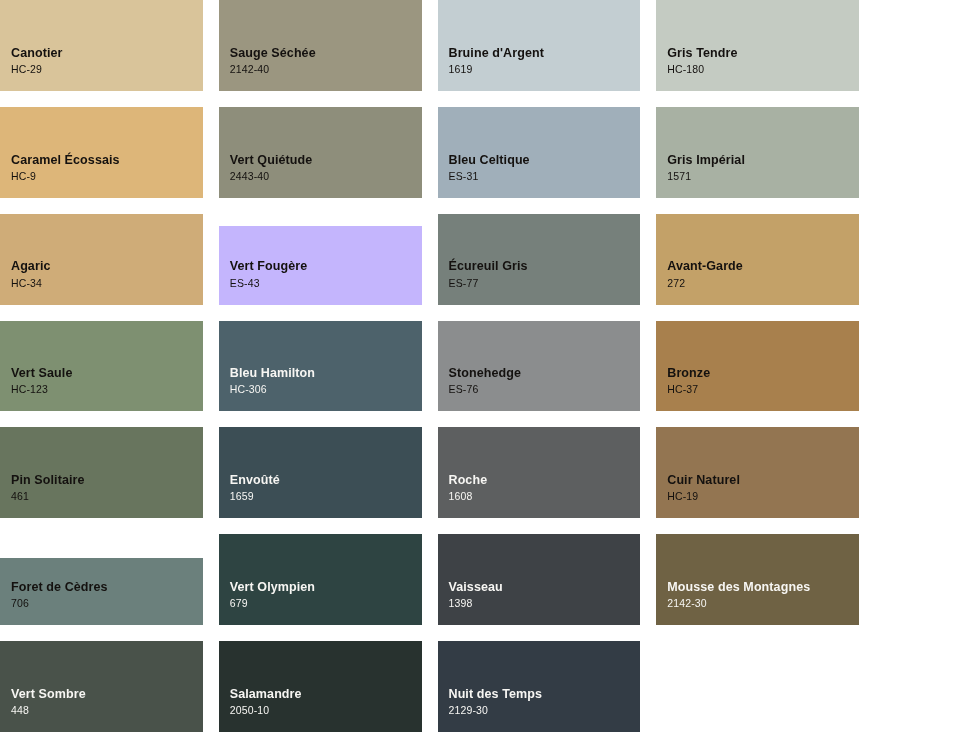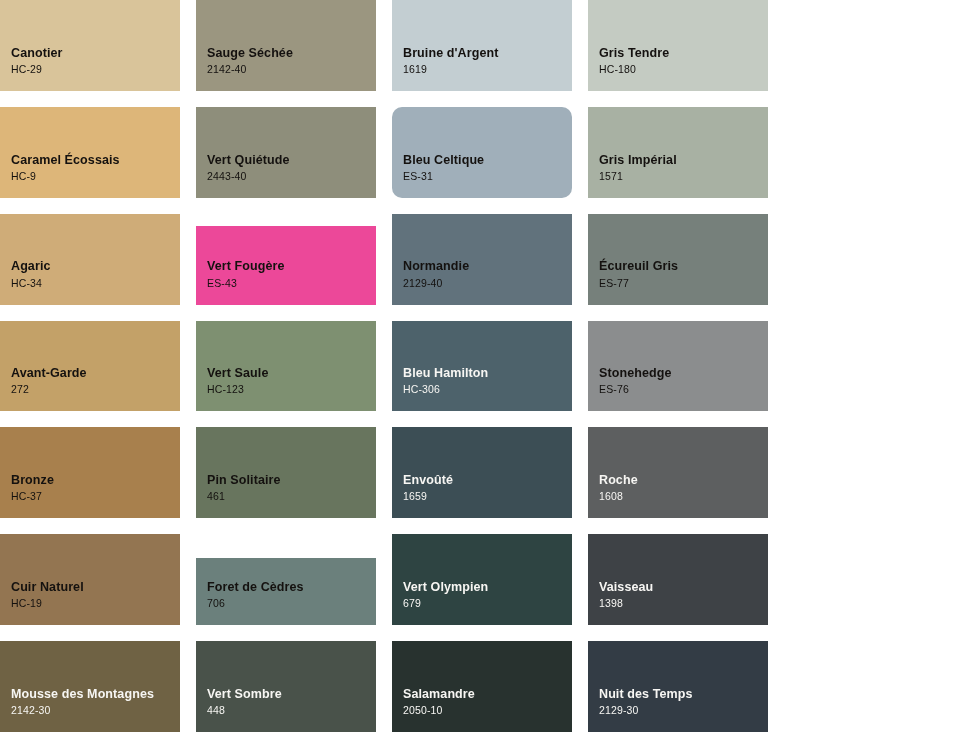--- a/index.html
+++ b/index.html
@@ -12,21 +12,21 @@
     height: 732px;
     font-family: "Liberation Sans", sans-serif;
     -webkit-font-smoothing: antialiased;
   }
   #palette-grid {
     display: grid;
     grid-template-columns: repeat(4, 1fr);
     grid-template-rows: repeat(7, 1fr);
     column-gap: 5px;
     row-gap: 4px;
-    width: 768px;
+    width: 859px;
     height: 732px;
     box-sizing: border-box;
     gap: 16px;
   }
   .swatch {
     position: relative;
     overflow: hidden;
     display: block;
     box-sizing: border-box;
   }
@@ -90,48 +90,42 @@
         <span class="swatch-name">Caramel Écossais</span>
         <span class="swatch-code">HC-9</span>
       </div>
     </div>
     <div class="swatch text-dark" style="background: rgb(142, 142, 123);">
       <div class="swatch-label">
         <span class="swatch-name">Vert Quiétude</span>
         <span class="swatch-code">2443-40</span>
       </div>
     </div>
-    <div class="swatch text-dark" style="background: rgb(160, 175, 186); border-radius: 10px;">
+    <div class="swatch text-dark" style="background: rgb(160, 175, 186);">
       <div class="swatch-label">
         <span class="swatch-name">Bleu Celtique</span>
         <span class="swatch-code">ES-31</span>
       </div>
     </div>
     <div class="swatch text-dark" style="background: rgb(168, 177, 163);">
       <div class="swatch-label">
         <span class="swatch-name">Gris Impérial</span>
         <span class="swatch-code">1571</span>
       </div>
     </div>
     <div class="swatch text-dark" style="background: rgb(207, 172, 120);">
       <div class="swatch-label">
         <span class="swatch-name">Agaric</span>
         <span class="swatch-code">HC-34</span>
       </div>
     </div>
-    <div class="swatch text-dark" style="background: #ec4899; margin-top: 12px;">
+    <div class="swatch text-dark" style="background: #c4b5fd; margin-top: 12px;">
       <div class="swatch-label">
         <span class="swatch-name">Vert Fougère</span>
         <span class="swatch-code">ES-43</span>
-      </div>
-    </div>
-    <div class="swatch text-dark" style="background: rgb(97, 114, 124);">
-      <div class="swatch-label">
-        <span class="swatch-name">Normandie</span>
-        <span class="swatch-code">2129-40</span>
       </div>
     </div>
     <div class="swatch text-dark" style="background: rgb(118, 128, 123);">
       <div class="swatch-label">
         <span class="swatch-name">Écureuil Gris</span>
         <span class="swatch-code">ES-77</span>
       </div>
     </div>
     <div class="swatch text-dark" style="background: rgb(195, 161, 104);">
       <div class="swatch-label">

